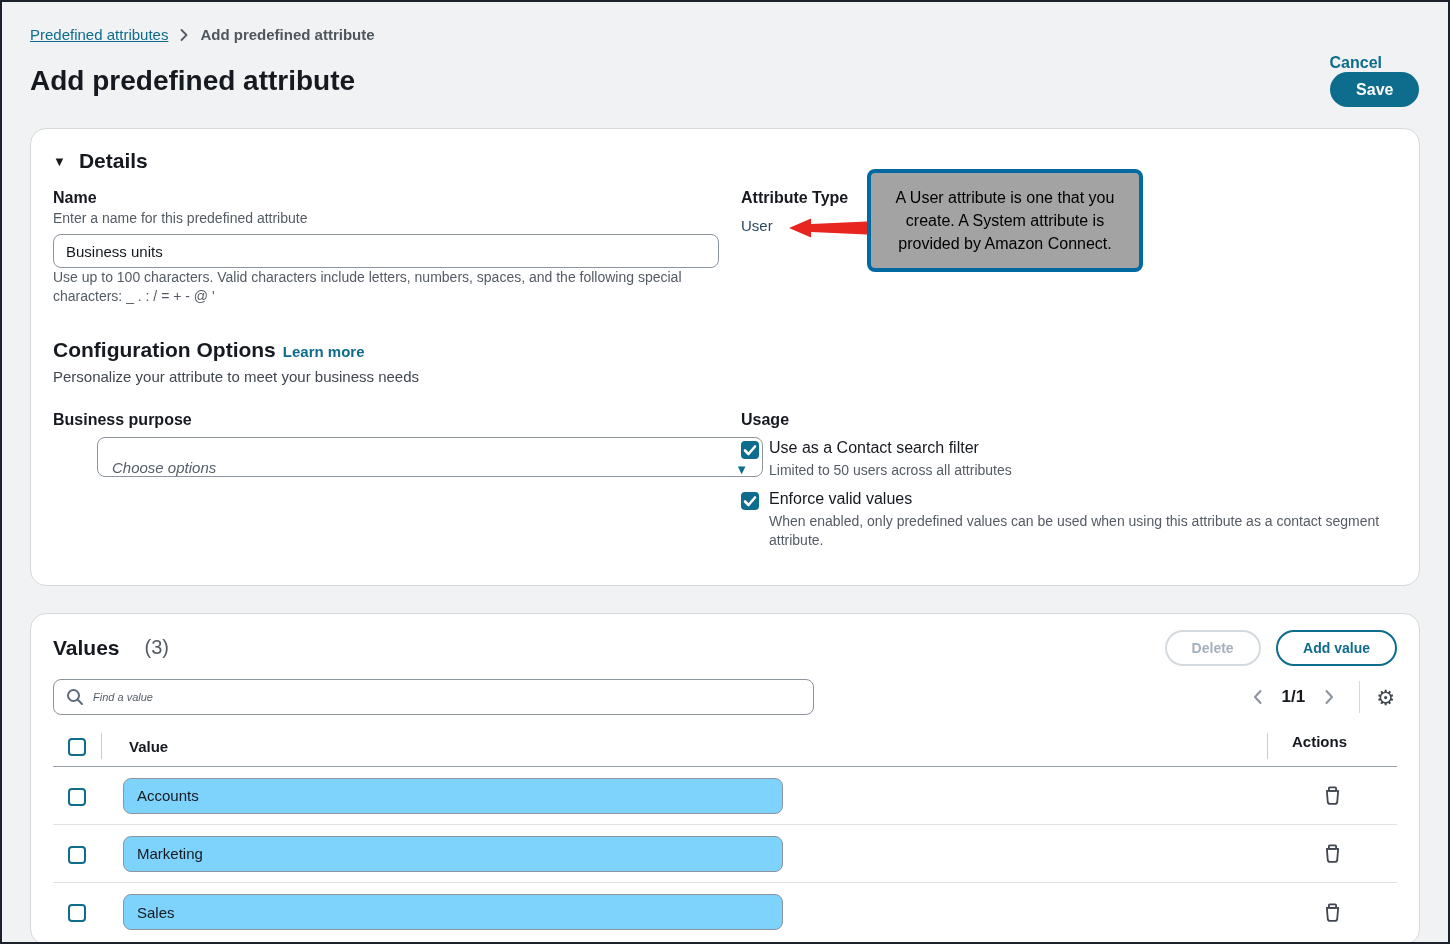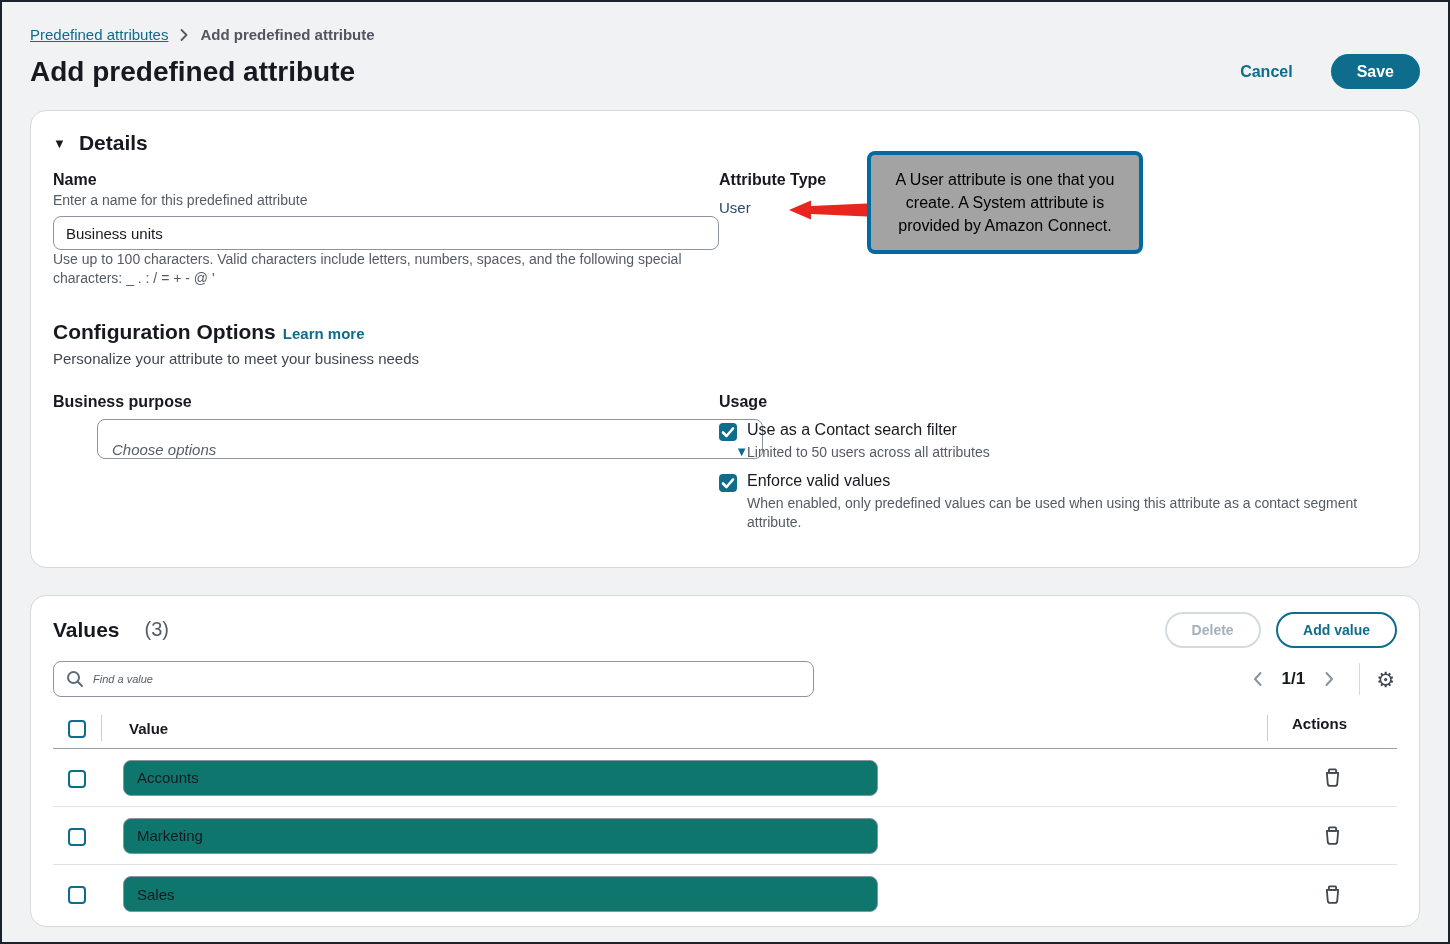--- a/index.html
+++ b/index.html
@@ -12,39 +12,39 @@
     padding:0 28px; overflow:hidden;
   }
 
   
   .breadcrumb { padding-top:24px; display:flex; align-items:center; gap:11px; font-size:15px; }
   .crumb-link { color:#0e6c8c; text-decoration:underline; cursor:pointer; }
   .crumb-current { color:#50565e; font-weight:bold; }
 
   .page-header { display:flex; justify-content:space-between; align-items:center; margin-top:11px; }
   .page-title { font-size:28px; font-weight:bold; color:#16191f; }
-  .header-actions { display:flex; align-items:center; }
+  .header-actions { display:flex; align-items:center;flex-direction:column; }
   .cancel-link { color:#0e6c8c; font-weight:bold; font-size:16px; margin-right:38px; cursor:pointer; }
   .save-btn {
     background:#0e6c8c; color:#fff; font-weight:bold; font-size:16px;
     border:none; border-radius:18px; height:35px; padding:0 26px;
     font-family:inherit; cursor:pointer;
   }
 
   
   .card { background:#fff; border:1px solid #d5d9d9; border-radius:16px; position:relative; }
   .card-details { margin-top:21px; padding:20px 22px 22px; height:458px; }
   .card-values  { margin-top:27px; padding:16px 22px 10px; height:332px; }
 
   
   .section-header { display:flex; align-items:center; gap:13px; cursor:pointer; }
   .caret-down { font-size:13px; color:#16191f; line-height:1; }
   .section-title { font-size:21px; font-weight:bold; }
 
-  .grid2 { display:grid; grid-template-columns:666px 1fr; }
+  .grid2 { display:grid; grid-template-columns:666px 1fr; column-gap:22px; }
   .grid-row1 { margin-top:16px; }
   .grid-row3 { margin-top:26px; }
 
   .field-label { font-weight:bold; font-size:16px; }
   .field-desc { font-size:14px; color:#545b64; margin-top:3px; }
   .text-input {
     width:100%; height:34px; border:1px solid #8c959f; border-radius:8px;
     padding:0 12px; font-size:15px; font-family:inherit; color:#16191f;
     margin-top:8px; background:#fff; outline:none;
   }
@@ -113,22 +113,22 @@
   .cell-value-h { padding-left:27px; font-weight:bold; font-size:15px; }
   .t-spacer { flex:1; }
   .cell-actions-h { width:130px; display:flex; align-items:flex-start; flex:none; }
   .cell-actions-h .v-divider { margin-right:24px; }
   .actions-label { font-weight:bold; font-size:15px; }
 
   .t-row { display:flex; align-items:center; height:58px; border-bottom:1px solid #dfe3e7; }
   .t-row:last-child { border-bottom:none; }
   .cell-value { padding-left:22px; flex:none; }
   .row-input {
-    width:755px; height:36px; border:1px solid #8c959f; border-radius:8px;
-    padding:16px 13px; font-size:15px; font-family:inherit; color:#16191f; outline:none; background:#0f766e;
+    width:660px; height:36px; border:1px solid #8c959f; border-radius:8px;
+    padding:16px 13px; font-size:15px; font-family:inherit; color:#16191f; outline:none; background:#7dd3fc;
   }
   .cell-actions { width:130px; display:flex; justify-content:center; flex:none; }
   .trash-btn { background:none; border:none; cursor:pointer; padding:3px; display:flex; }
 </style>
 </head>
 <body>
 
 <div class="screen">
 
   <nav class="breadcrumb">

